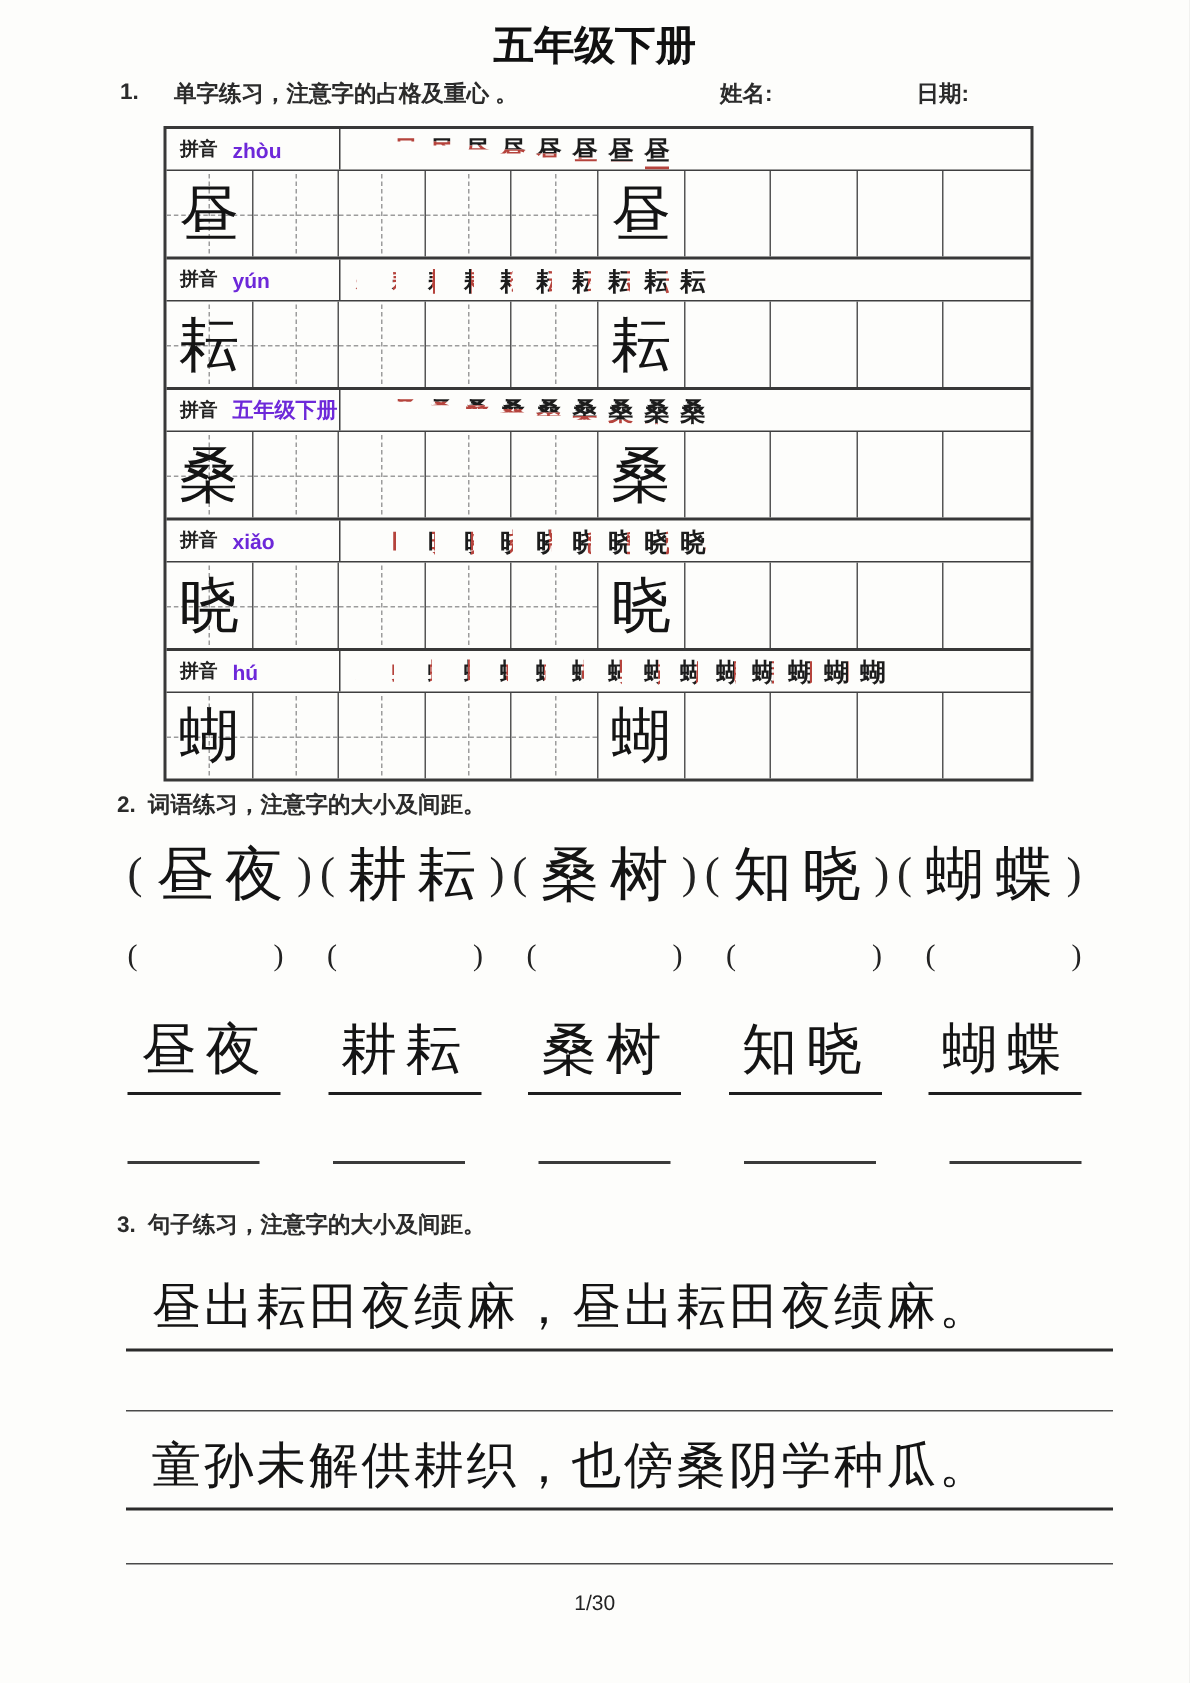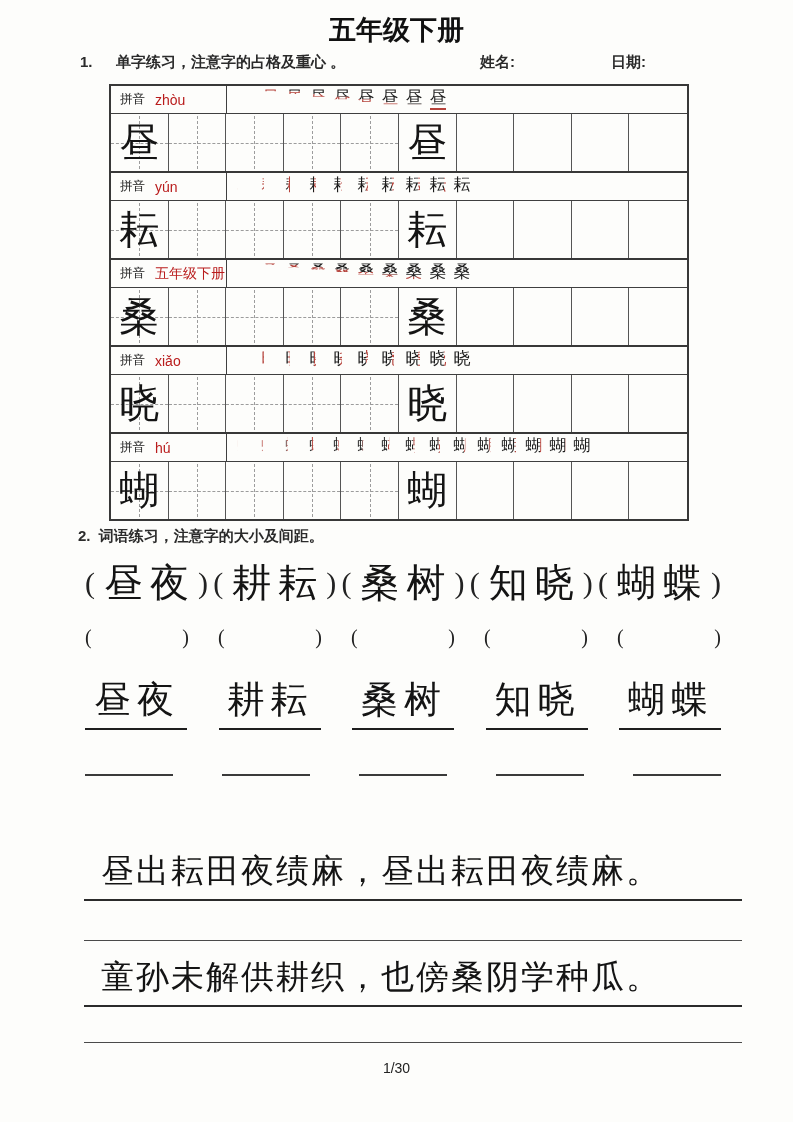--- a/index.html
+++ b/index.html
@@ -22,28 +22,28 @@
   .sec3-head { position:absolute; left:78px; top:807px; font-size:15px; font-weight:600; }
   .sec-head .num { margin-right:4px; }
 
   
   .table {
     position:absolute; left:109px; top:84px; width:576px;
     border:2px solid #383838; background:#fdfdfb;
   }
   .block { border-top:2px solid #383838; }
   .block:first-child { border-top:none; }
-  .pinyin-row { display:flex; height:27px; border-bottom:1.5px solid #3f3f3f; align-items:flex-start; }
+  .pinyin-row { display:flex; height:27px; border-bottom:1.5px solid #3f3f3f; align-items:flex-end;font-weight:bold; }
   .pinyin-cell {
     width:116px; box-sizing:border-box; height:100%;
     border-right:1.5px solid #3f3f3f; display:flex; align-items:center;
     padding-left:9px; gap:10px; flex:none;
   }
   .pinyin-label { font-size:12.5px; color:#222; }
-  .pinyin-value { font-size:14px; color:#b91c1c; }
+  .pinyin-value { font-size:14px; color:#6d28d9; }
   .strokes-cell { flex:1; display:flex; align-items:center; padding-left:9px; gap:4px; overflow:hidden; }
   .step { position:relative; width:20px; height:24px; flex:none; }
   .step .glyph {
     position:absolute; inset:0; text-align:center;
     font-family:"Liberation Serif", serif; font-size:17px; line-height:24px; color:#1c1c1c;
   }
   .step .glyph.red { color:#b5433c; }
   .step.u-red::after { content:""; position:absolute; left:2px; right:2px; bottom:0; border-bottom:2px solid #b5433c; }
 
   .practice-row { display:grid; grid-template-columns:repeat(10,1fr); height:57px; }
@@ -519,20 +519,24 @@
       <span class="uw">蝴蝶</span>
     </div>
   <div class="words-band empty-underlines" id="empty-underlines">
       <span class="eu"></span>
       <span class="eu"></span>
       <span class="eu"></span>
       <span class="eu"></span>
       <span class="eu"></span>
     </div>
 
+  <div class="sec3-head sec-head">
+    <span class="num">3.</span>
+    <span>句子练习，注意字的大小及间距。</span>
+  </div>
 
   <div class="sentence-line s1">昼出耘田夜绩麻，昼出耘田夜绩麻。</div>
   <div class="blank-line b1"></div>
   <div class="sentence-line s2">童孙未解供耕织，也傍桑阴学种瓜。</div>
   <div class="blank-line b2"></div>
 
   <div class="page-num">1/30</div>
 </div>
 
 </body></html>

